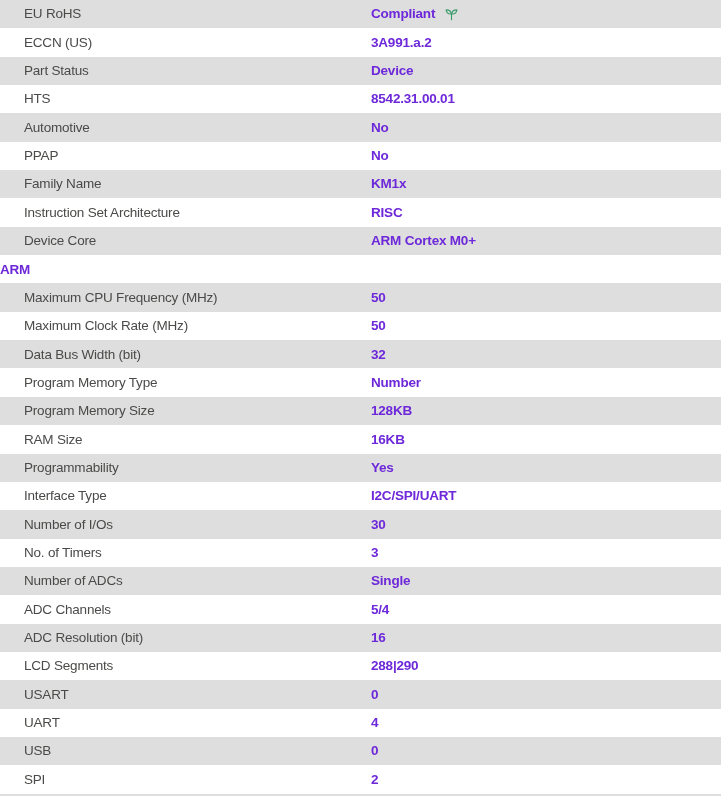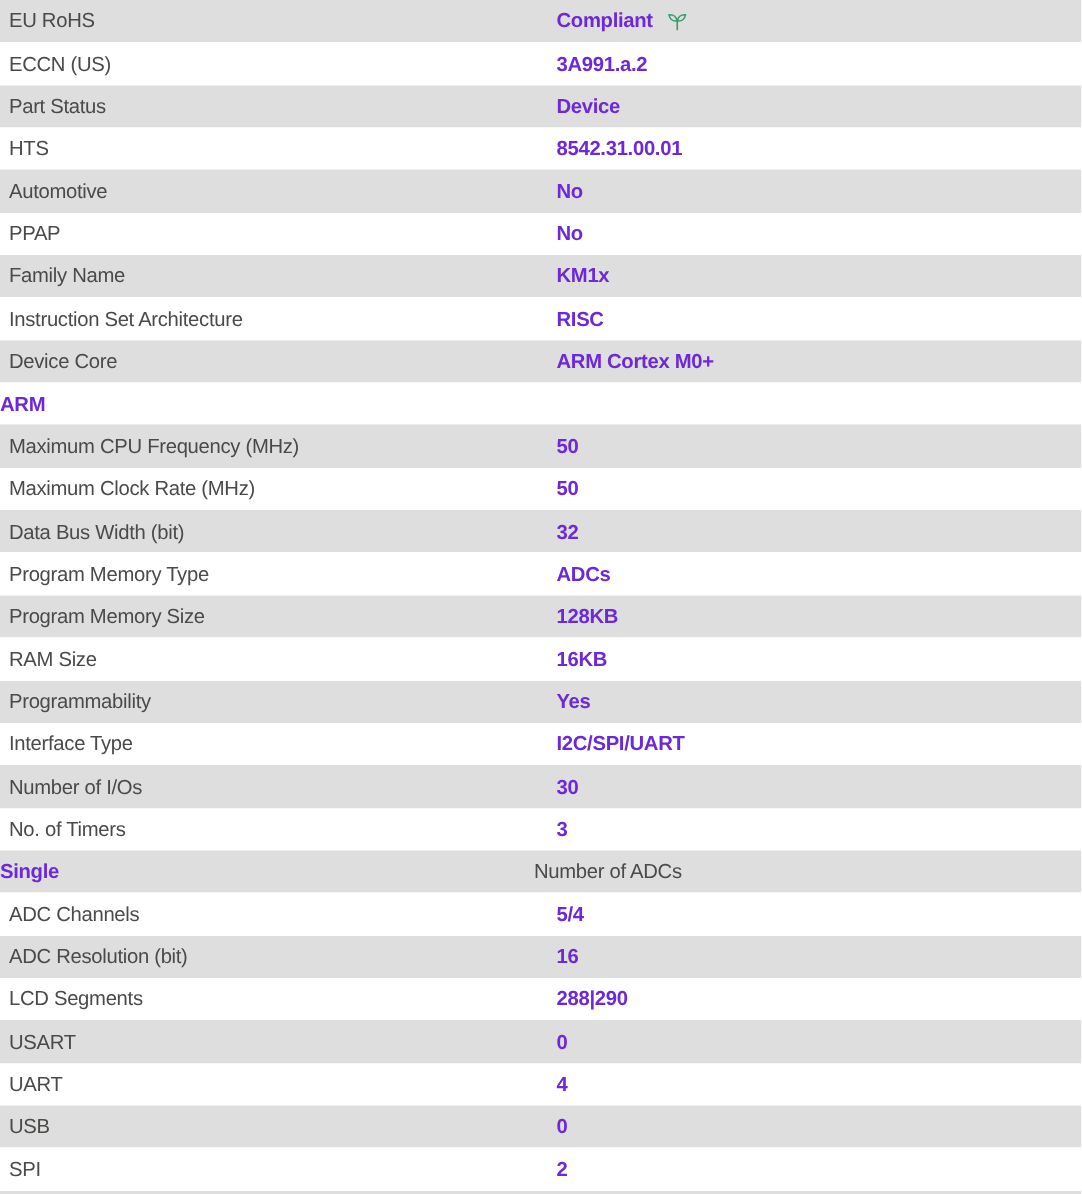--- a/index.html
+++ b/index.html
@@ -26,21 +26,21 @@
     background: #dedede;
   }
   .cell {
     font-size: 13.5px;
     line-height: 1;
     white-space: nowrap;
     letter-spacing: -0.2px;
   }
   .cell.label {
     width: 371px;
-    padding-left: 6px;
+    padding-left: 24px;
     color: #4a4a49;
     font-weight: 400;
   }
   .cell.value {
     flex: 1;
     color: #6d28d9;
     font-weight: 700;
     display: flex;
     align-items: center;
   }
@@ -165,21 +165,21 @@
     <div class="cell label">Data Bus Width (bit)</div>
     <div class="cell value">
       <span>32</span>
 
     </div>
   </div>
 
   <div class="row">
     <div class="cell label">Program Memory Type</div>
     <div class="cell value">
-      <span>ADCs</span>
+      <span>Number</span>
 
     </div>
   </div>
 
   <div class="row">
     <div class="cell label">Program Memory Size</div>
     <div class="cell value">
       <span>128KB</span>
 
     </div>
@@ -219,25 +219,25 @@
 
   <div class="row">
     <div class="cell label">No. of Timers</div>
     <div class="cell value">
       <span>3</span>
 
     </div>
   </div>
 
   <div class="row">
+    <div class="cell label">Number of ADCs</div>
     <div class="cell value">
       <span>Single</span>
 
     </div>
-    <div class="cell label">Number of ADCs</div>
   </div>
 
   <div class="row">
     <div class="cell label">ADC Channels</div>
     <div class="cell value">
       <span>5/4</span>
 
     </div>
   </div>
 

